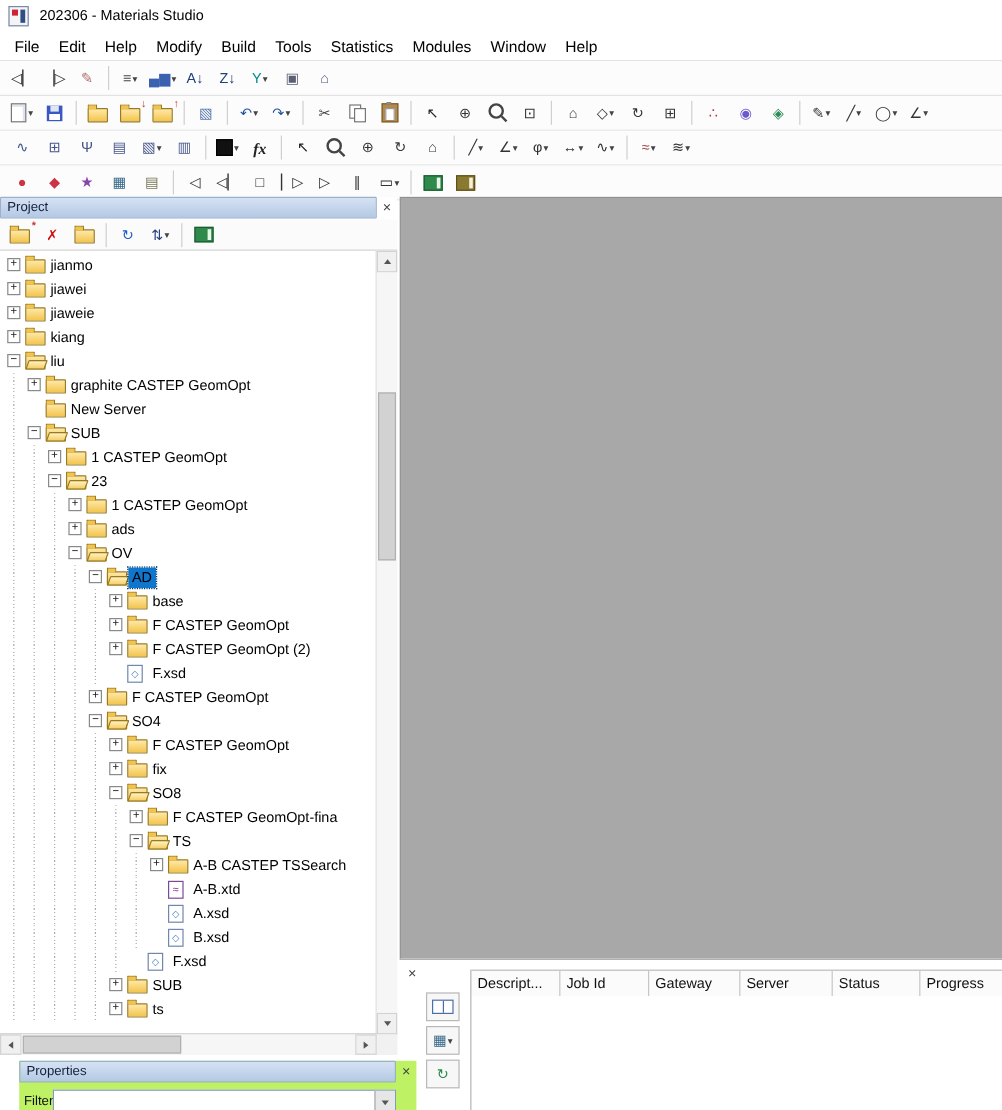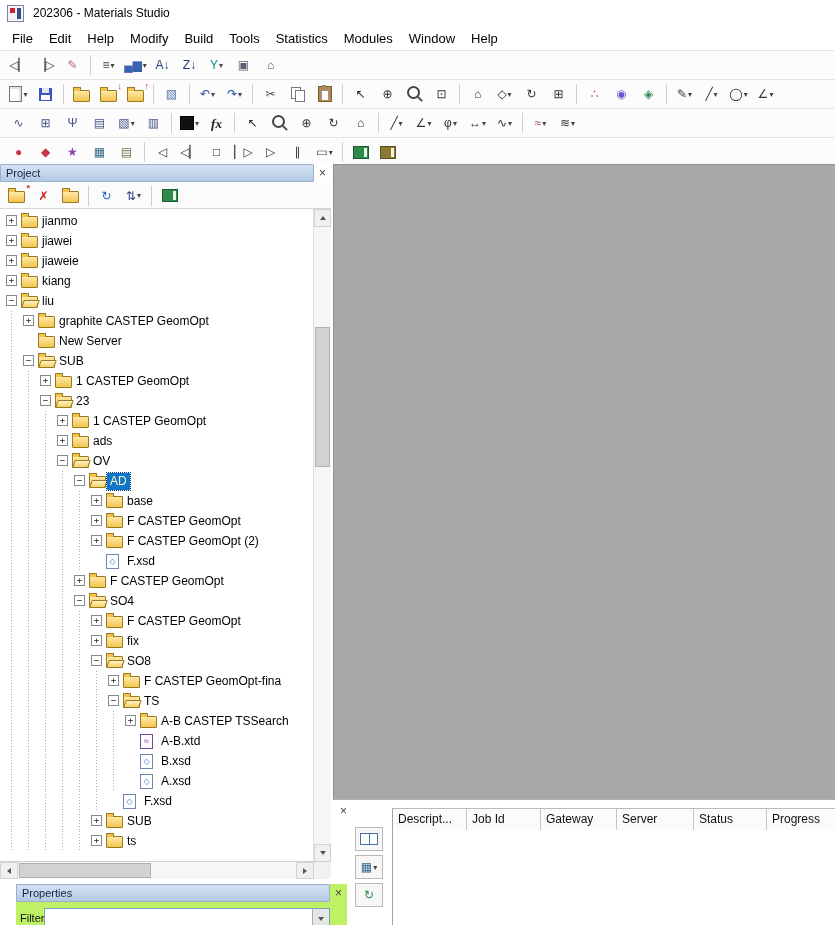--- a/index.html
+++ b/index.html
@@ -67,21 +67,21 @@
   .ticon{position:absolute;top:4px}
   .tic-f{width:15px;height:10px;background:linear-gradient(#ffe9a8,#f3c44d);border:1px solid #9a7a1e;border-radius:1px;position:absolute;top:5px}
   .tic-f::before{content:"";position:absolute;top:-4px;left:-1px;width:6px;height:3px;background:#f3c44d;border:1px solid #9a7a1e;border-bottom:none;border-radius:1px 1px 0 0}
   .t-fo::after{content:"";position:absolute;left:-1px;bottom:-1px;width:14px;height:6px;background:linear-gradient(#fff3c8,#f7cf63);border:1px solid #9a7a1e;transform:skewX(-20deg);transform-origin:bottom left;border-radius:1px}
   .tic-p{width:11px;height:13px;background:#fff;border:1px solid #6f87ad;position:absolute;top:3px;display:flex;align-items:center;justify-content:center}
   .t-xsd::after{content:"◇";color:#4a7ec2;font-size:8px;line-height:1}
   .t-cif::after{content:"≡";color:#7a8aa0;font-size:9px;line-height:1}
   .t-xtd{border-color:#7a4a9a}
   .t-xtd::after{content:"≈";color:#8a2aa0;font-size:9px;line-height:1}
   .tlab{position:absolute;top:2px;font-size:12px;line-height:15px;white-space:nowrap;padding:1px 3px}
-  .sel{background:#0e76cc;color:#fef9c3;outline:1px dotted #06386a}
+  .sel{background:#0e76cc;color:#000000;outline:1px dotted #06386a}
   
   .vscroll{position:absolute;right:0;top:0;bottom:0;width:17px;display:flex;flex-direction:column;background:#f4f4f4;border-left:1px solid #e0e0e0}
   .varrow{height:16px;background:#f0f0f0;border:1px solid #d2d2d2;display:flex;align-items:center;justify-content:center;flex:0 0 auto}
   .vtrack{flex:1;position:relative;background:#f6f6f6}
   .vthumb{position:absolute;left:1px;right:1px;top:100px;height:138px;background:#d2d2d2;border:1px solid #b0b0b0}
   .hscroll{position:absolute;left:0;top:697px;right:0;height:17px;display:flex;background:#f1f1f1;border-top:1px solid #d0d0d0}
   .harrow{width:16px;background:#f0f0f0;border:1px solid #d2d2d2;display:flex;align-items:center;justify-content:center;flex:0 0 auto}
   .htrack{flex:1;position:relative;background:#f6f6f6}
   .hthumb{position:absolute;left:1px;top:1px;bottom:1px;width:130px;background:#d2d2d2;border:1px solid #b0b0b0}
   .hcorner{width:17px;background:#f1f1f1;flex:0 0 auto}
@@ -644,32 +644,32 @@
         </div>
         <div class="trow">
           <i class="tg" style="left: 11px;"></i>
           <i class="tg" style="left: 28px;"></i>
           <i class="tg" style="left: 45px;"></i>
           <i class="tg" style="left: 62px;"></i>
           <i class="tg" style="left: 79px;"></i>
           <i class="tg" style="left: 96px;"></i>
           <i class="tg" style="left: 113px;"></i>
           <span class="tic-p t-xsd ticon" style="left: 140px;"></span>
-          <span class="tlab" style="left: 158px;">B.xsd</span>
+          <span class="tlab" style="left: 158px;">A.xsd</span>
         </div>
         <div class="trow">
           <i class="tg" style="left: 11px;"></i>
           <i class="tg" style="left: 28px;"></i>
           <i class="tg" style="left: 45px;"></i>
           <i class="tg" style="left: 62px;"></i>
           <i class="tg" style="left: 79px;"></i>
           <i class="tg" style="left: 96px;"></i>
           <i class="tg" style="left: 113px;"></i>
           <span class="tic-p t-xsd ticon" style="left: 140px;"></span>
-          <span class="tlab" style="left: 158px;">A.xsd</span>
+          <span class="tlab" style="left: 158px;">B.xsd</span>
         </div>
         <div class="trow">
           <i class="tg" style="left: 11px;"></i>
           <i class="tg" style="left: 28px;"></i>
           <i class="tg" style="left: 45px;"></i>
           <i class="tg" style="left: 62px;"></i>
           <i class="tg" style="left: 79px;"></i>
           <i class="tg" style="left: 96px;"></i>
           <span class="tic-p t-xsd ticon" style="left: 123px;"></span>
           <span class="tlab" style="left: 141px;">F.xsd</span>

